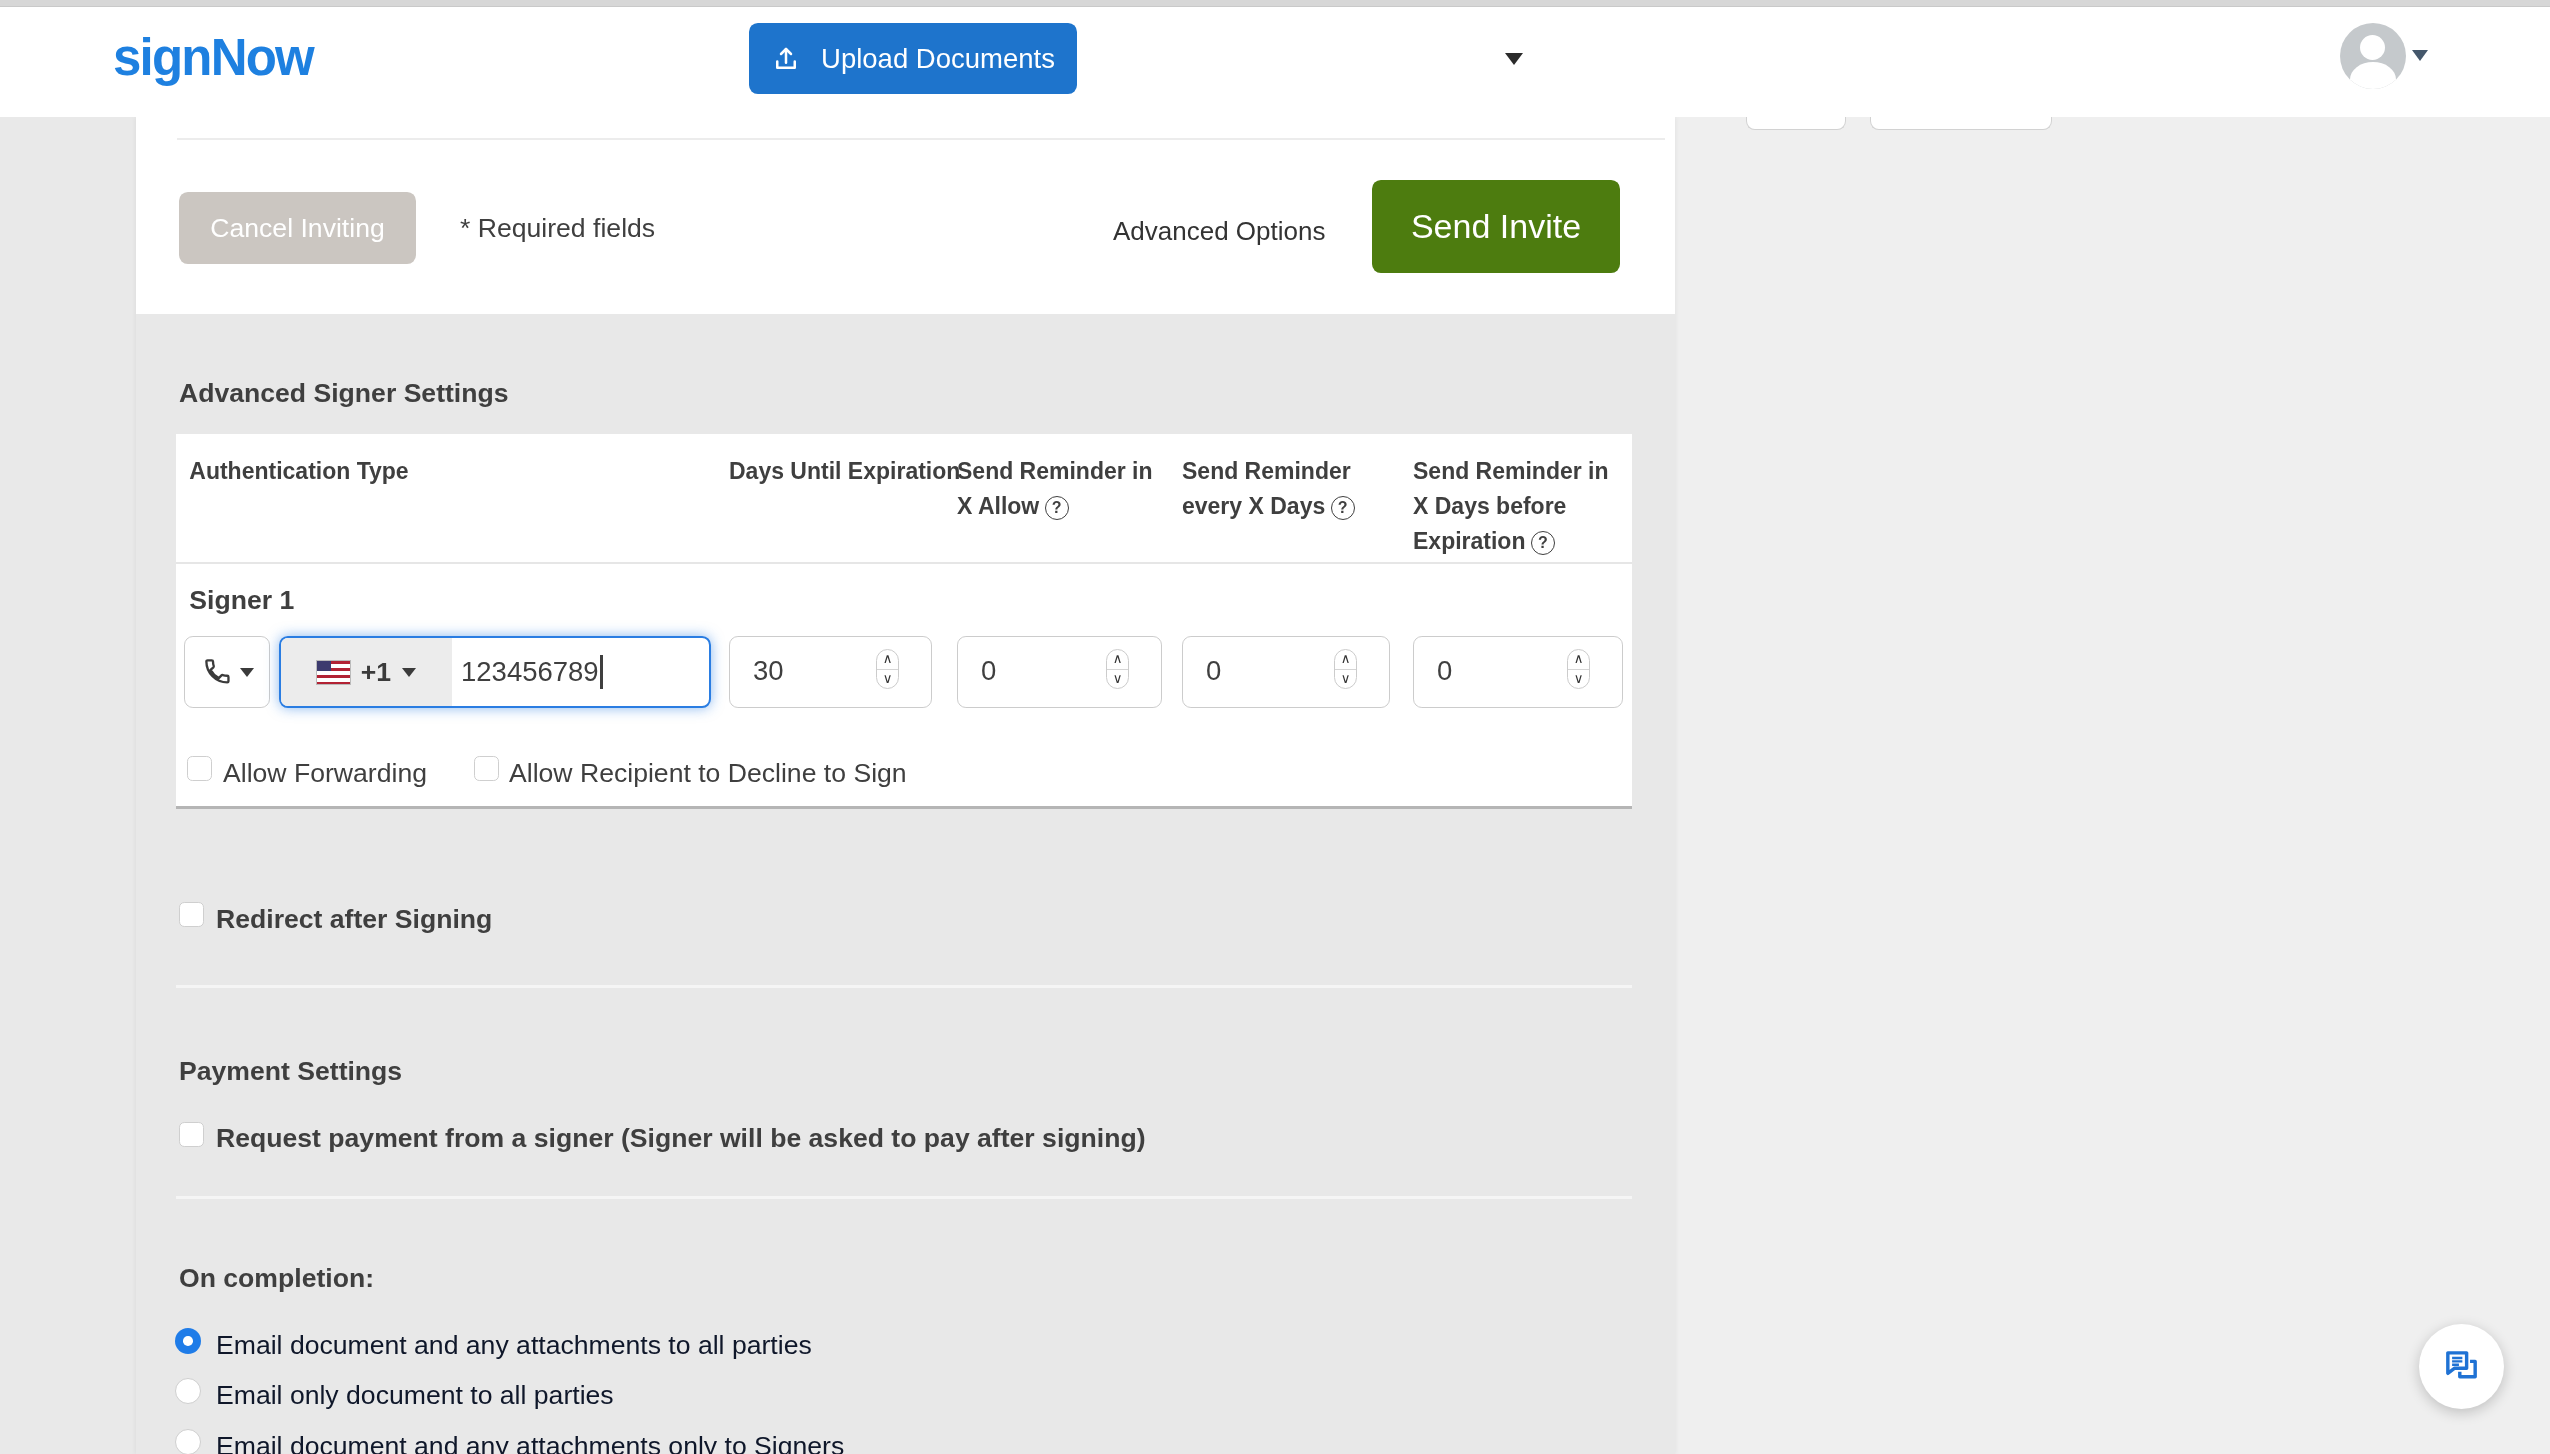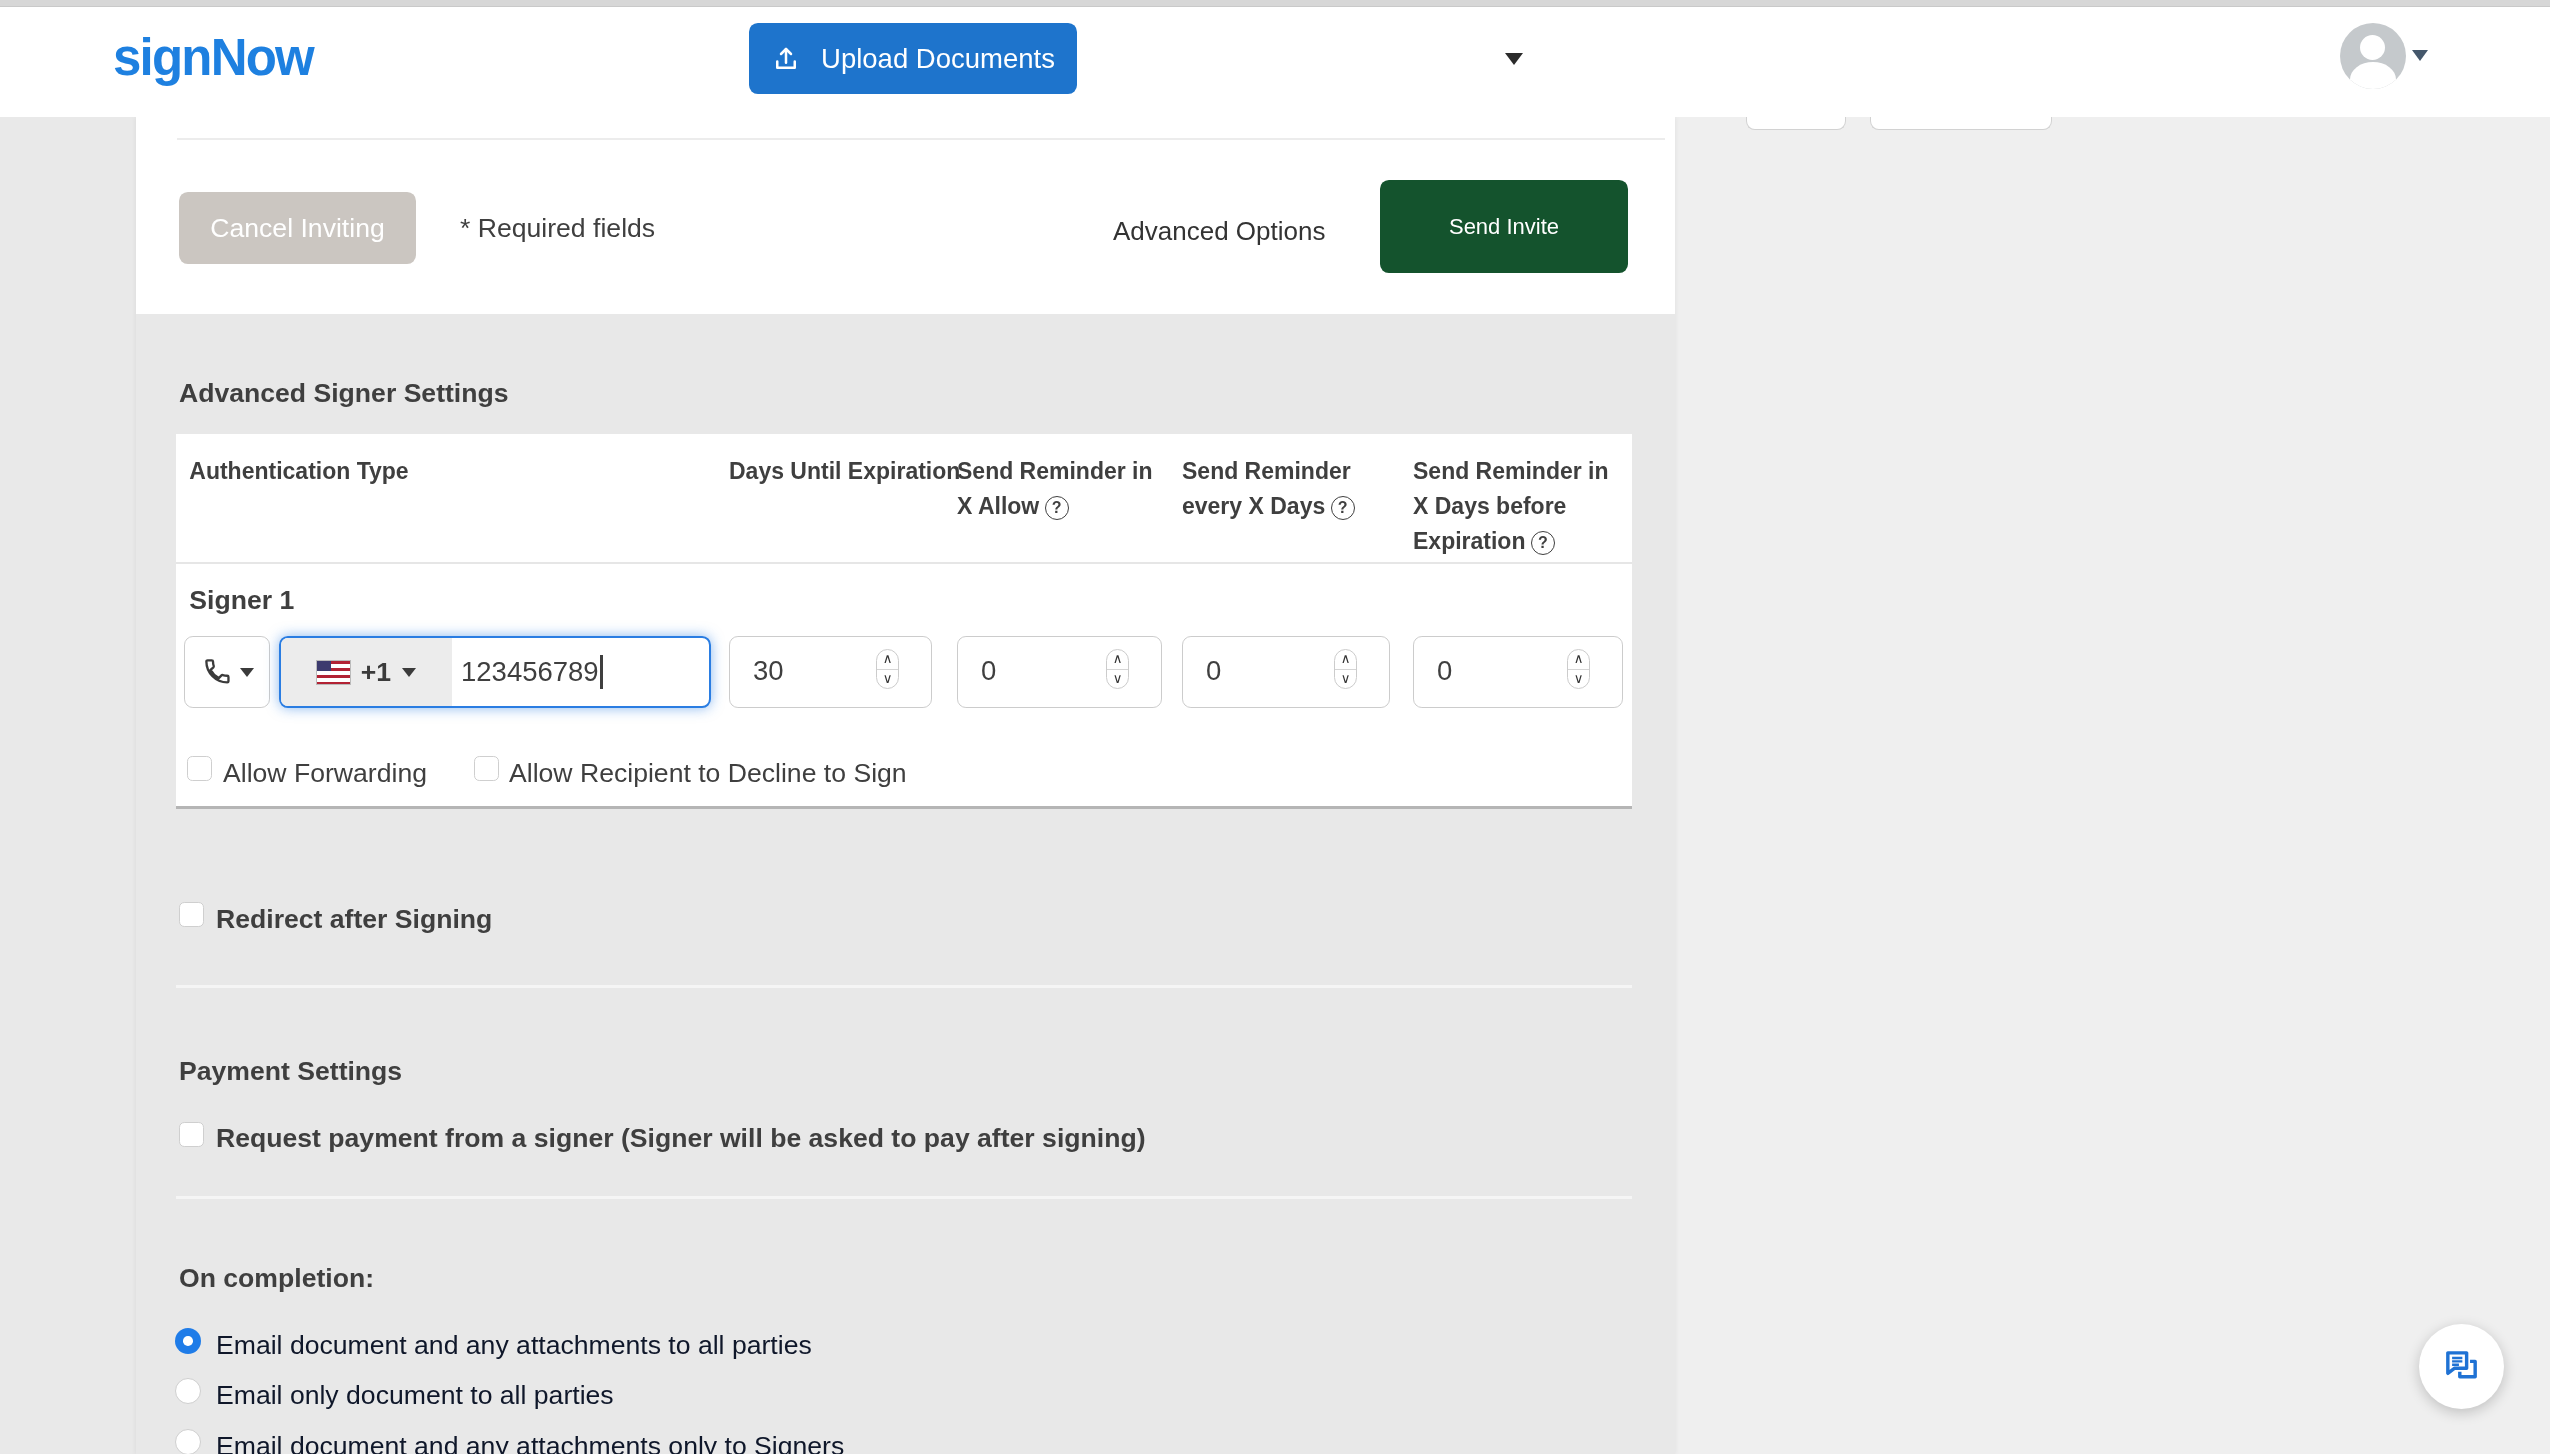--- a/index.html
+++ b/index.html
@@ -34,22 +34,22 @@
   .rp-box.b2 { left:195px; width:182px; }
 
   
   .card { position:absolute; left:136px; top:117px; width:1539px; height:1338px; background:#e8e8e8; box-shadow:0 0 5.3px rgba(0,0,0,0.07); }
   .card-top { position:absolute; left:0; top:0; width:1539px; height:197px; background:#ffffff; }
   .card-top .divider { position:absolute; left:41px; top:21px; width:1488px; height:1.8px; background:#ececec; }
   .cancel-btn { position:absolute; left:43px; top:75px; width:237px; height:72px; background:#cbc6c1; border-radius:8.9px;
     color:#fff; font-size:26.6px; display:flex; align-items:center; justify-content:center; cursor:pointer; }
   .required-note { position:absolute; left:324px; top:96px; font-size:26.6px; color:#3f3f3f; }
   .advanced-options { position:absolute; left:977px; top:99px; font-size:26px; color:#333; cursor:pointer; }
-  .send-invite-btn { position:absolute; left:1236px; top:63px; width:248px; height:93px; background:#14532d; border-radius:8.9px;
-    color:#fff; font-size:22px; display:flex; align-items:center; justify-content:center; cursor:pointer;margin-left:8px; }
+  .send-invite-btn { position:absolute; left:1236px; top:63px; width:248px; height:93px; background:#4d7c0f; border-radius:8.9px;
+    color:#fff; font-size:34px; display:flex; align-items:center; justify-content:center; cursor:pointer; }
 
   
   .section { position:absolute; left:0; top:197px; width:1539px; height:1141px; background:#e8e8e8; }
   .ass-title { position:absolute; left:43px; top:64px; font-size:26.6px; font-weight:bold; }
 
   .signer-table { position:absolute; left:40px; top:120px; width:1456px; height:375px; background:#ffffff; border-bottom:3.5px solid #b5b5b5; }
   .th { position:absolute; top:19.5px; font-size:23px; font-weight:bold; line-height:35px; color:#3f3f3f; }
   .th.c1 { left:13.3px; }
   .th.c2 { left:553px; white-space:nowrap; }
   .th.c3 { left:781px; width:209px; }

